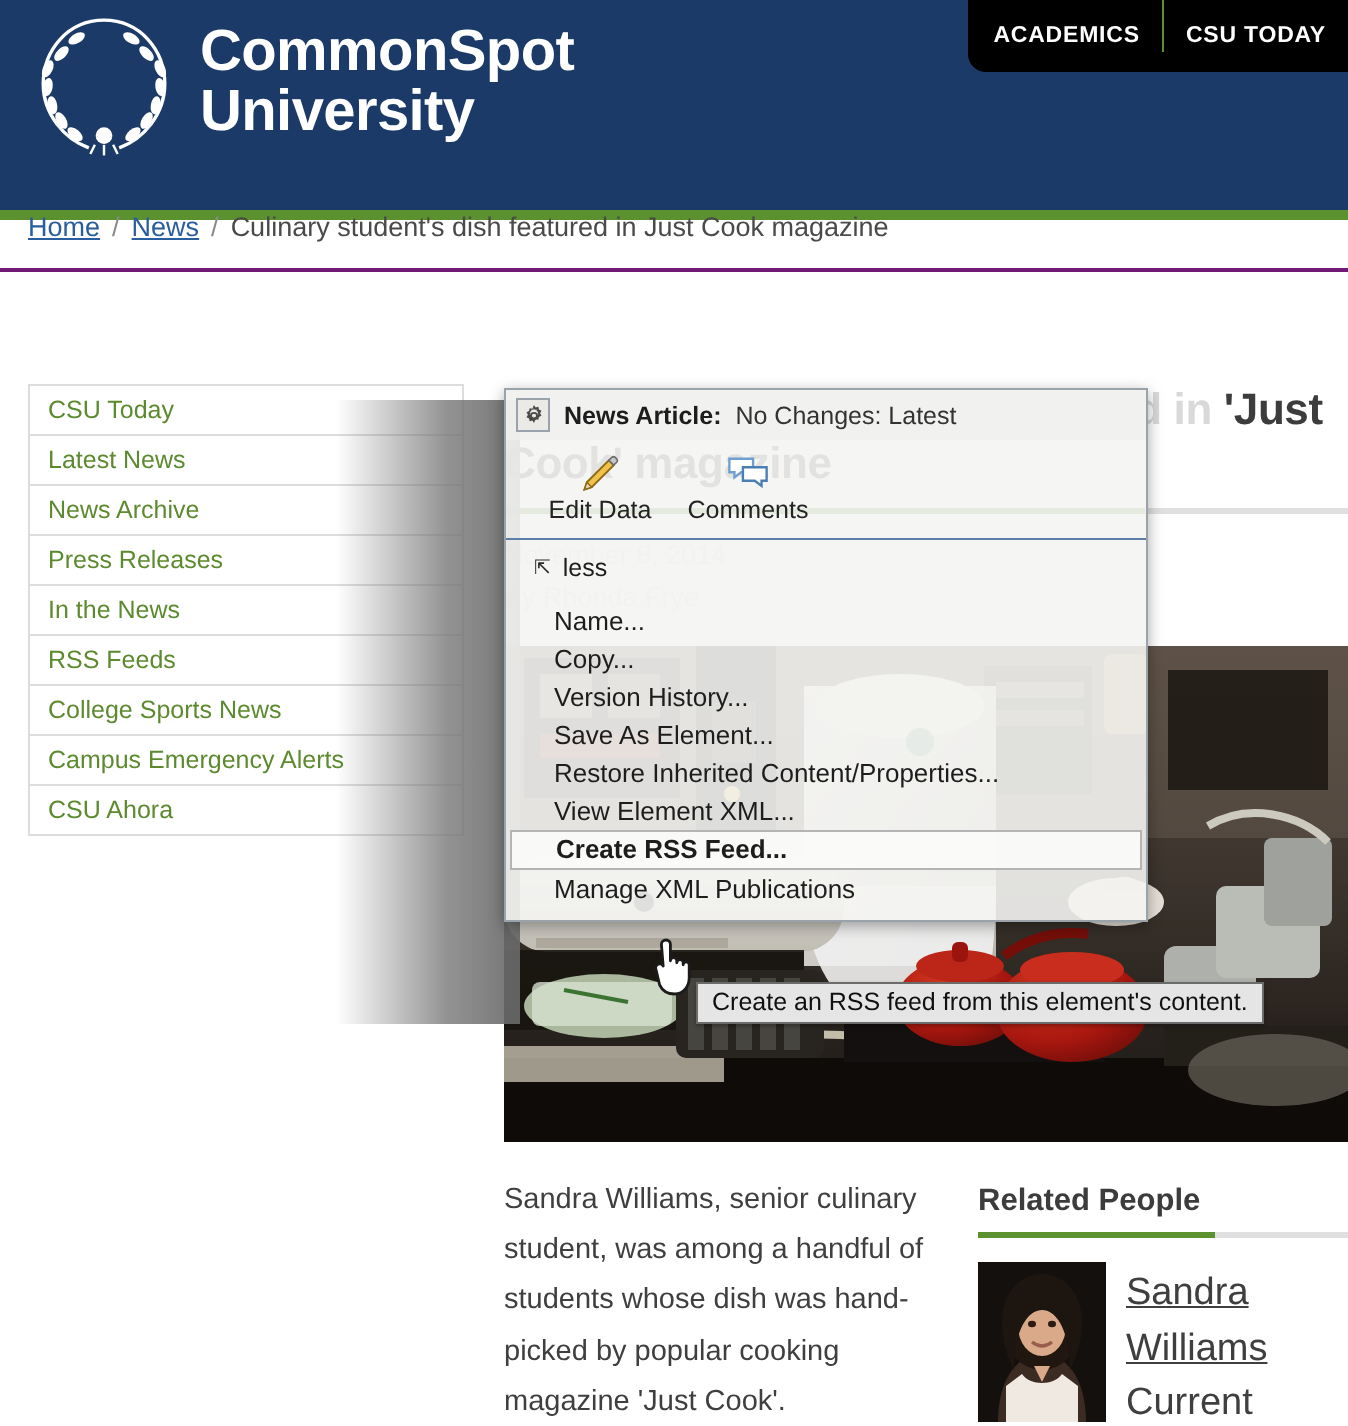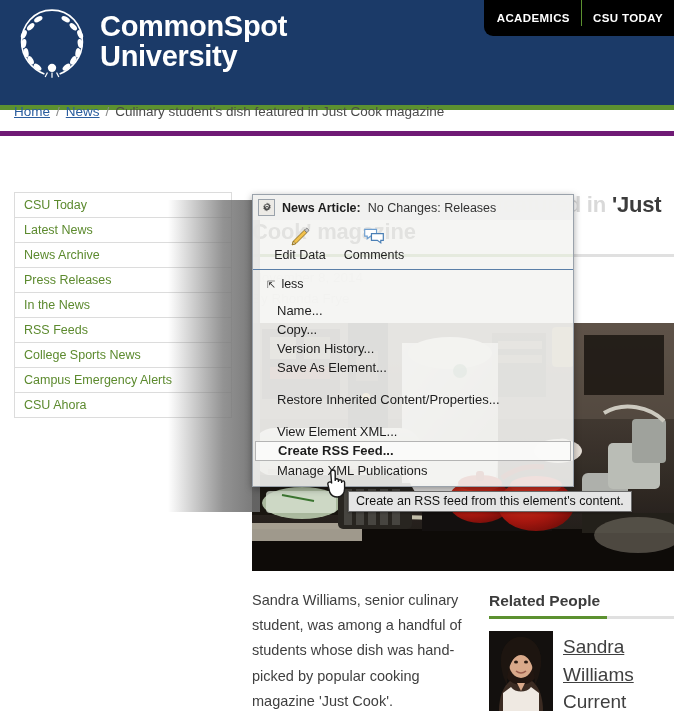--- a/index.html
+++ b/index.html
@@ -39,21 +39,21 @@
   .topnav a {
     color: #ffffff; font-size: 11.5px; font-weight: bold;
     letter-spacing: 0.4px; text-decoration: none;
     padding: 0 11px; line-height: 36px; display: inline-block;
   }
   .topnav .sep { width: 1px; height: 26px; background: #5c9130; }
 
   
   .breadcrumb {
     position: absolute; left: 0; top: 92px; width: 674px; height: 44px;
-    border-bottom: 5px solid #701a75;
+    border-bottom: 2px solid #701a75;
     display: flex; align-items: center; padding-left: 14px;
     font-size: 13.5px; color: #4a4a4a;
   }
   .breadcrumb a { color: #2a5d9e; text-decoration: underline; }
   .breadcrumb .slash { margin: 0 6px; color: #8a8a8a; }
   .breadcrumb .current { color: #4a4a4a; }
 
   
   .leftnav {
     position: absolute; left: 14px; top: 192px; width: 218px;
@@ -134,21 +134,21 @@
   .cs-act .gl { height: 22px; display: flex; align-items: center; justify-content: center; }
   .cs-less {
     padding: 7px 0 6px 14px; font-size: 12.5px; display: flex; align-items: center; gap: 6px;
   }
   .cs-less .arrow { font-size: 10px; color: #2b2b2b; }
   .cs-list { padding: 4px 0 6px 0; }
   .cs-item {
     height: 19px; line-height: 19px; padding-left: 24px;
     font-size: 13px; color: #1d1d1d; white-space: nowrap;
   }
-  .cs-item.gap { margin-top: 13px; }
+  .cs-item.gap { }
   .cs-item.sel {
     font-weight: bold; border: 1px solid #b4b4b4;
     background: rgba(250,250,249,0.96);
     margin: 0 2px; padding-left: 22px; height: 20px; line-height: 18px;
   }
 
   
   .tooltip {
     position: absolute; left: 348px; top: 491px;
     background: #e5e5e5; border: 1px solid #6b6b6b;
@@ -347,21 +347,21 @@
   <div class="cs-menu">
 
     <div class="cs-head">
       <div class="cs-gear">
         <svg width="12" height="12" viewBox="0 0 24 24">
           <path fill="#4a4a4a" d="M12 8a4 4 0 100 8 4 4 0 000-8zm0 6.2a2.2 2.2 0 110-4.4 2.2 2.2 0 010 4.4z"></path>
           <path fill="#4a4a4a" d="M12 1l1.6 2.4 2.8-.6.5 2.8 2.6 1.2-1.4 2.5 1.4 2.5-2.6 1.2-.5 2.8-2.8-.6L12 19l-1.6-2.4-2.8.6-.5-2.8L4.5 13.2 5.9 10.7 4.5 8.2l2.6-1.2.5-2.8 2.8.6L12 1zm0 3.6l-.9 1.3-1.6-.3-.3 1.6-1.5.7.8 1.4-.8 1.4 1.5.7.3 1.6 1.6-.3.9 1.3.9-1.3 1.6.3.3-1.6 1.5-.7-.8-1.4.8-1.4-1.5-.7-.3-1.6-1.6.3L12 4.6z"></path>
         </svg>
       </div>
       <span class="t-strong">News Article:</span>
-      <span class="t-norm">No Changes: Releases</span>
+      <span class="t-norm">No Changes: Latest</span>
     </div>
 
     <div class="cs-actions">
       <div class="cs-act">
         <div class="gl">
           <svg width="22" height="22" viewBox="0 0 24 24">
             <path d="M3.5 20.5l1.3-4 12-12 2.7 2.7-12 12-4 1.3z" fill="#f2c14b" stroke="#8a6a14" stroke-width="1"></path>
             <path d="M16.8 4.5l2.7 2.7 1.6-1.6a1.3 1.3 0 000-1.9l-.8-.8a1.3 1.3 0 00-1.9 0l-1.6 1.6z" fill="#c7c7c7" stroke="#6d6d6d" stroke-width="0.9"></path>
             <path d="M3.5 20.5l1.3-4 1.4 1.4 1.3 1.3-4 1.3z" fill="#e8d9b0" stroke="#8a6a14" stroke-width="0.8"></path>
           </svg>

